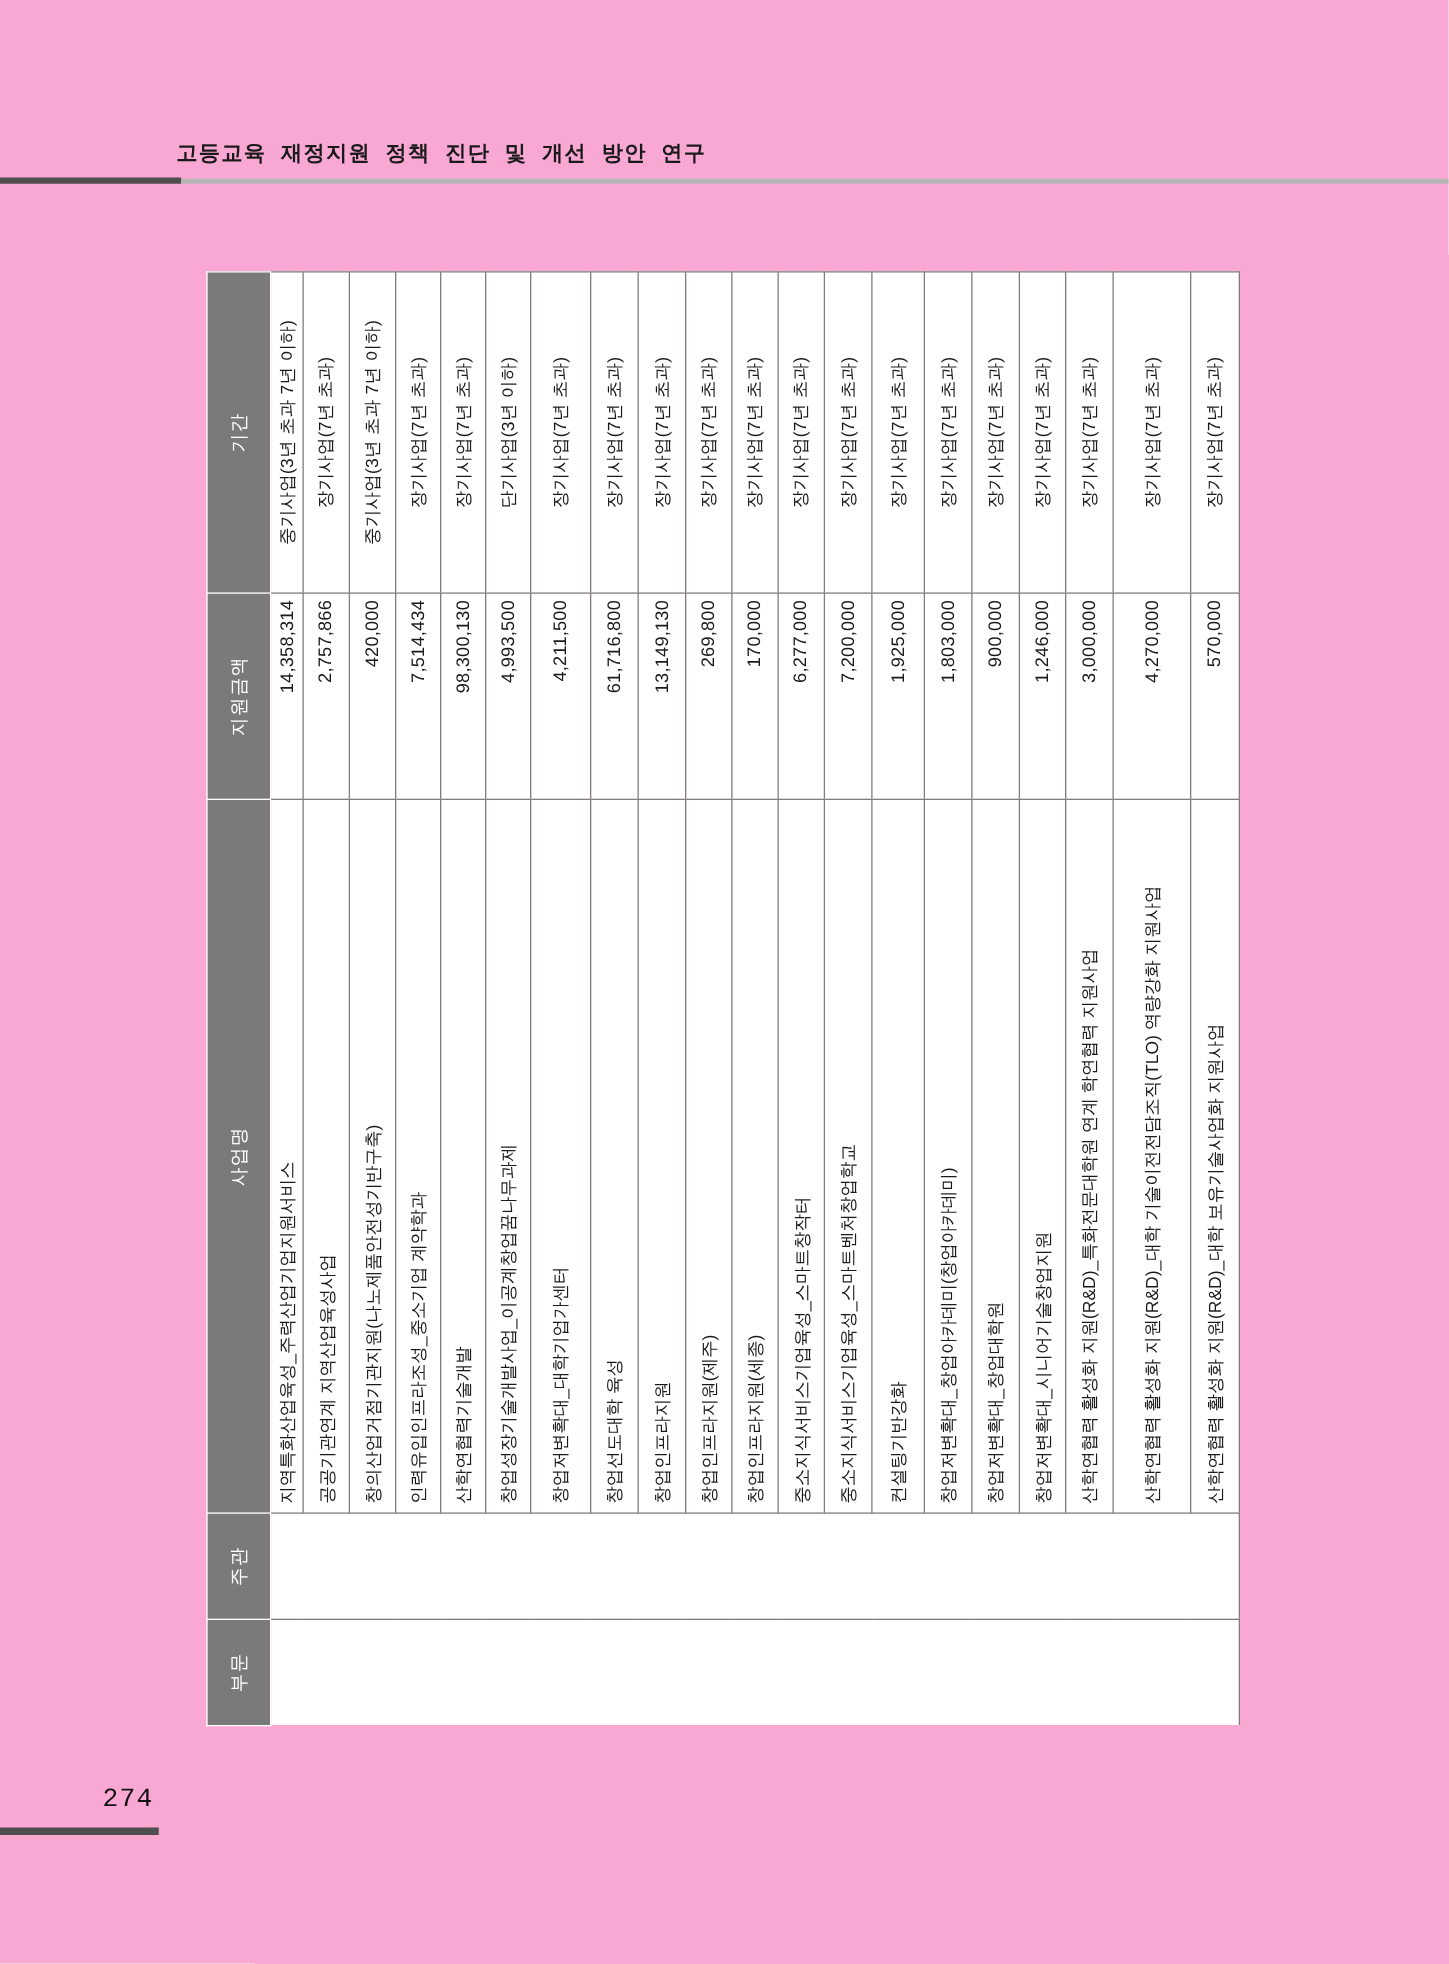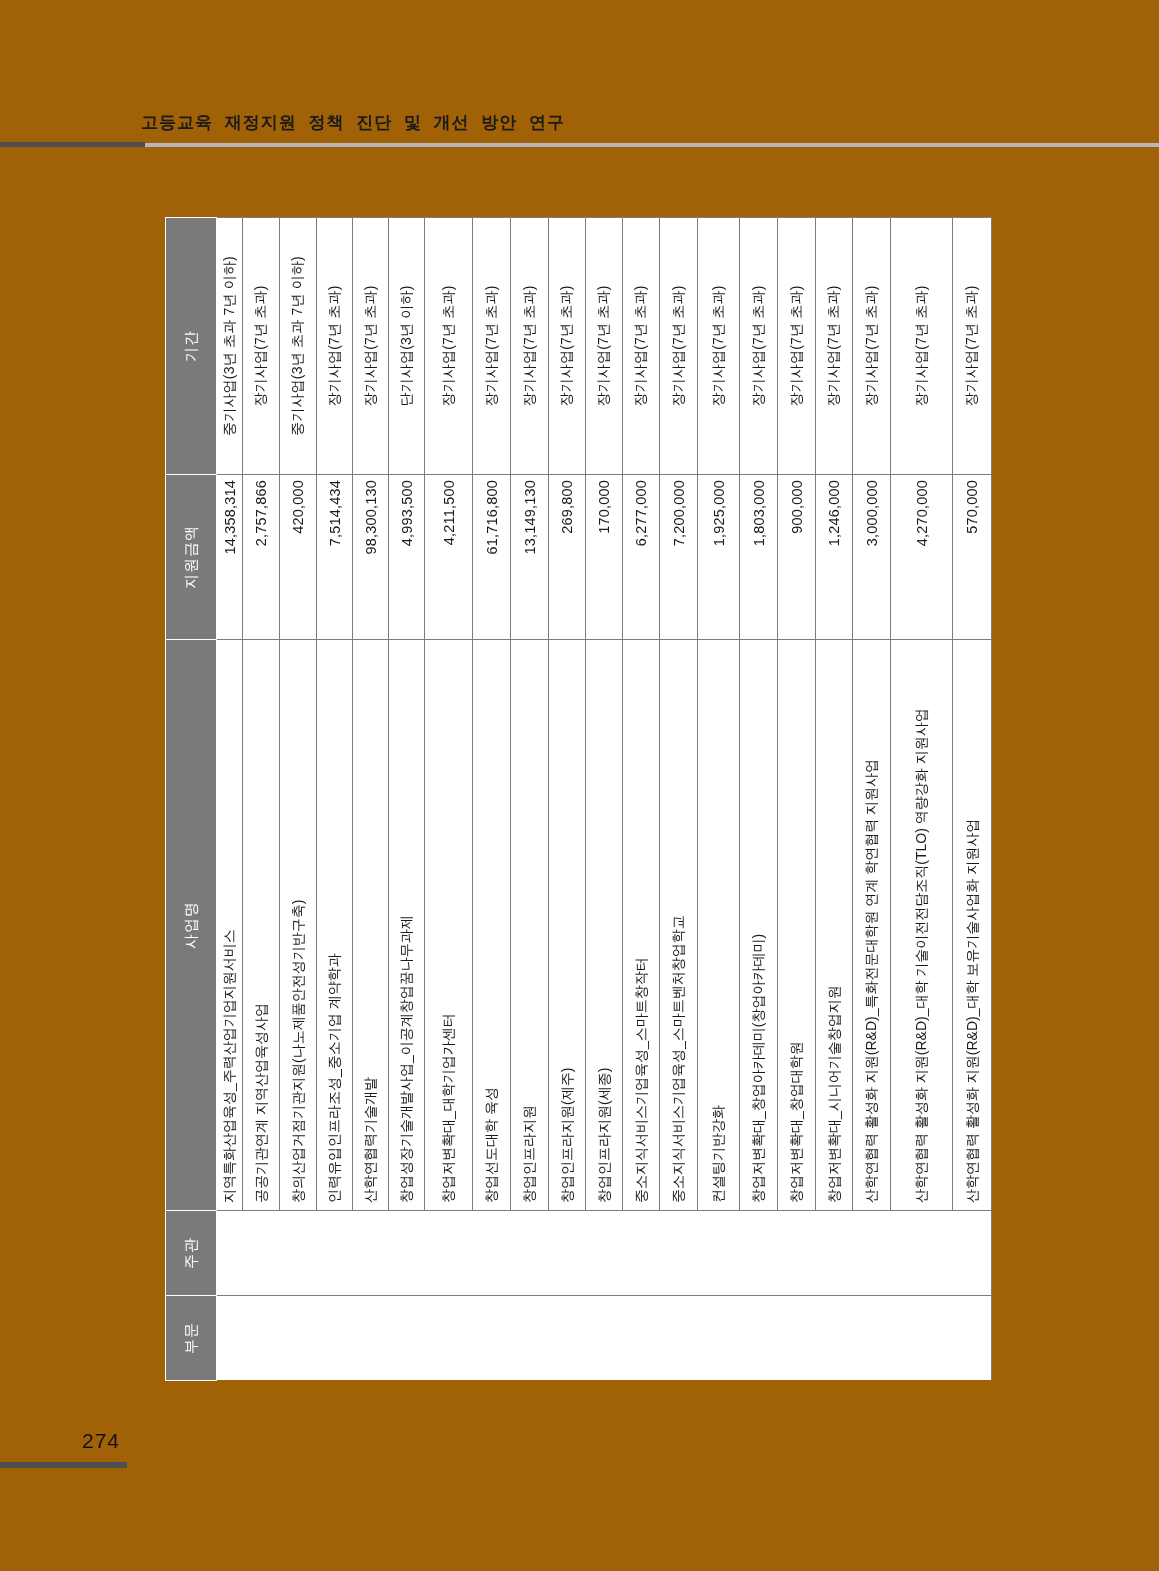--- a/index.html
+++ b/index.html
@@ -1,17 +1,17 @@
 <!DOCTYPE html>
 <html><head>
 <meta charset="utf-8">
 <style>
   html,body{margin:0;padding:0;background:#fff;}
   body{width:1159px;height:1571px;position:relative;font-family:"Liberation Sans","DejaVu Sans",sans-serif;-webkit-font-smoothing:antialiased;}
-  .page{position:absolute;inset:0;background:#a16207;overflow:hidden;}
+  .page{position:absolute;inset:0;background:#f9a8d4;overflow:hidden;}
 
   
   .title{position:absolute;left:141px;top:111px;font-size:17px;font-weight:bold;color:#1a1a1a;letter-spacing:1px;word-spacing:6px;white-space:nowrap;}
   .rule{position:absolute;left:0;top:142px;width:1159px;height:5px;}
   .rule-dark{position:absolute;left:0;top:0;width:145px;height:5px;background:#4e4e4e;}
   .rule-light{position:absolute;left:145px;top:1px;width:1014px;height:4px;background:#b6b6b6;}
 
   
   .table-footprint{position:absolute;left:165px;top:218px;width:825px;height:1163px;}
   .rot{width:1163px;height:825px;transform-origin:0 0;transform:rotate(-90deg) translateX(-1163px);}
@@ -20,21 +20,21 @@
   col.c-bumun{width:85px;} col.c-jugwan{width:85px;} col.c-name{width:571px;} col.c-amt{width:165px;} col.c-per{width:257px;}
   th{background:#7a7a7a;color:#ffffff;font-weight:normal;font-size:15px;height:48px;border:1px solid #ffffff;letter-spacing:1px;}
   td{border:1px solid #7d7d7d;font-size:14px;color:#1a1a1a;vertical-align:middle;background:#fff;}
   td.nm{text-align:left;padding:2px 4px 2px 7px;line-height:1.45;}
   td.amt{text-align:right;padding:2px 5px 2px 2px;font-size:14.5px;letter-spacing:0.2px;}
   td.per{text-align:center;padding:2px 2px;letter-spacing:0.2px;}
   td.mcell{border-top:1px solid #7d7d7d;}
   td.mcell.bumun{border-left:none;}
 
   
-  .pagenum{position:absolute;left:82px;top:1429px;font-size:21px;color:#111;letter-spacing:1px;}
+  .pagenum{position:absolute;left:82px;top:1429px;font-size:21px;color:#111;letter-spacing:1px;font-family:Liberation Mono, monospace;}
   .footer-bar{position:absolute;left:0;top:1462px;width:127px;height:6px;background:#4e4e4e;}
 </style>
 </head>
 <body>
 
 <div class="page">
 
   <div class="title">고등교육 재정지원 정책 진단 및 개선 방안 연구</div>
   <div class="rule">
     <div class="rule-dark"></div>

